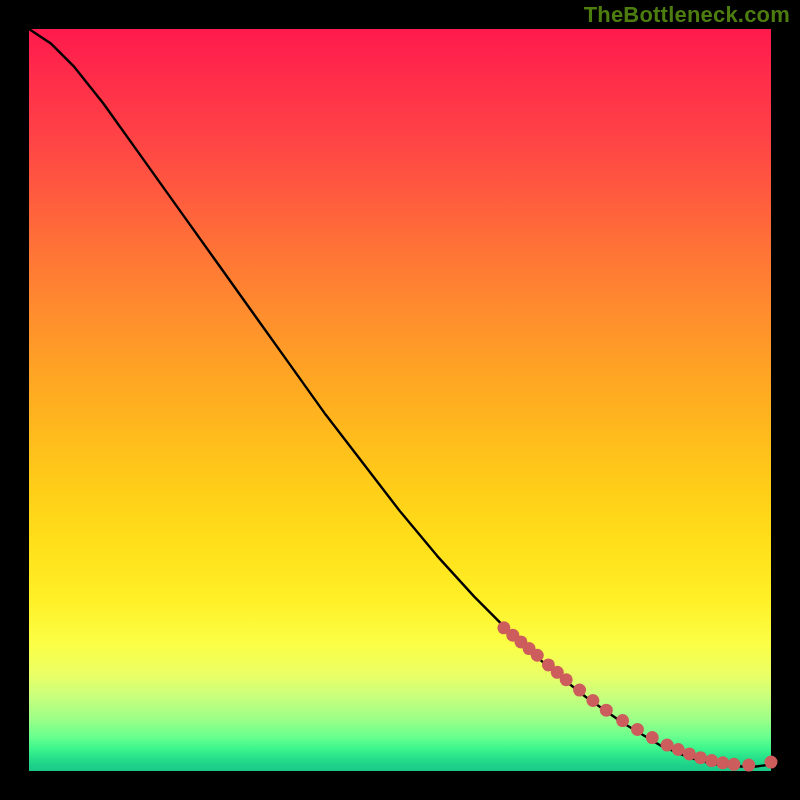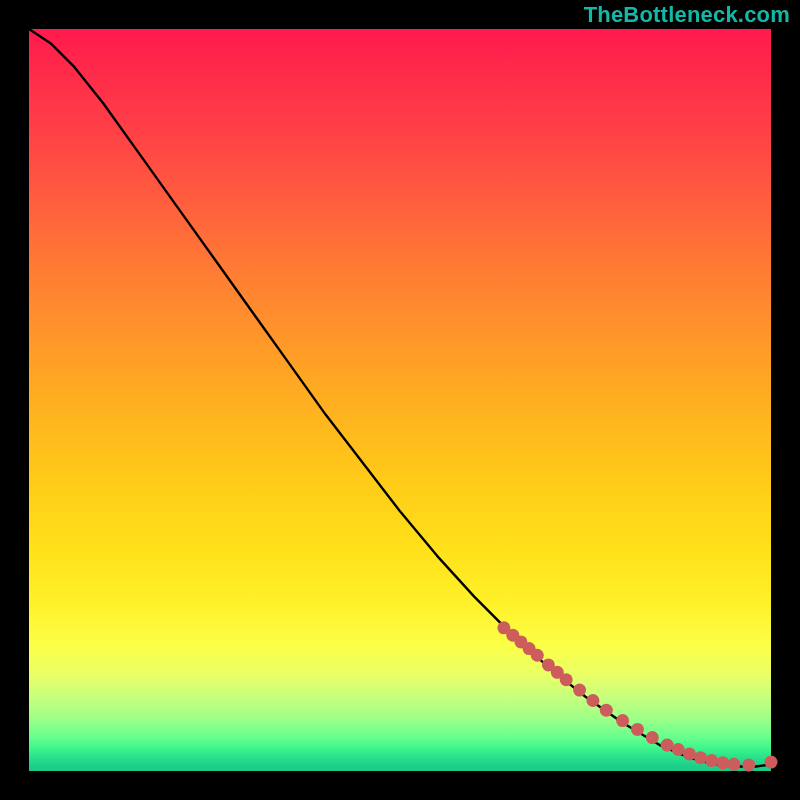--- a/index.html
+++ b/index.html
@@ -14,21 +14,21 @@
   .frame {
     position: relative;
     width: 800px;
     height: 800px;
     background: #000;
   }
   .watermark {
     position: absolute;
     top: 2px;
     right: 10px;
-    color: #14b8a6;
+    color: #4d7c0f;
     font-size: 22px;
     font-weight: 600;
     letter-spacing: 0.2px;
     user-select: none;
   }
   .plot {
     position: absolute;
     left: 29px;
     top: 29px;
     width: 742px;

